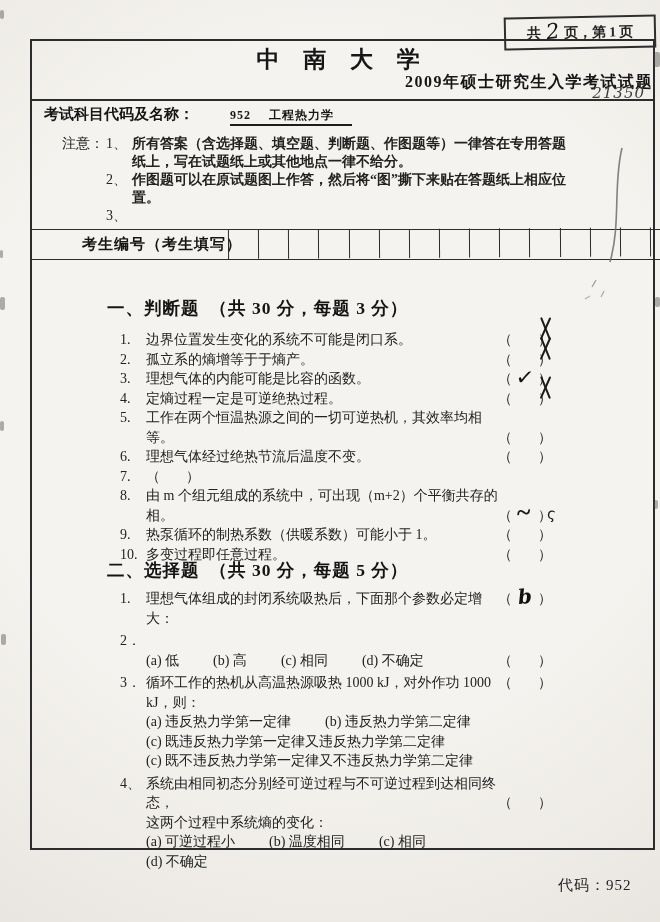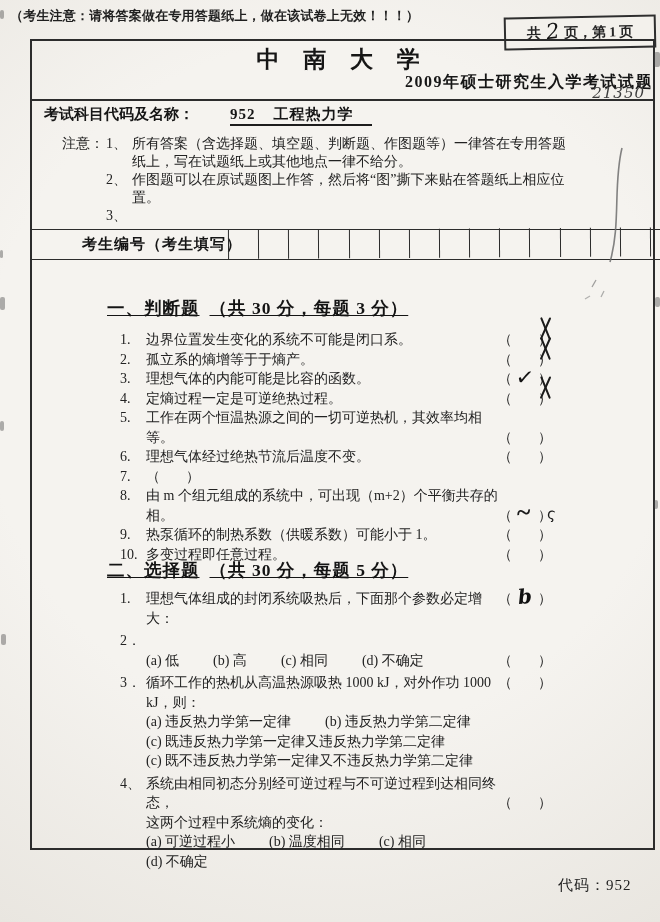--- a/index.html
+++ b/index.html
@@ -42,42 +42,42 @@
     font-size:23px;font-weight:700;letter-spacing:9px;color:#161616;}
   .m-subtitle{position:absolute;top:31px;left:0;width:100%;text-align:right;
     font-size:16px;font-weight:700;letter-spacing:1.5px;color:#161616;}
   .m-serial{position:absolute;top:43px;right:8px;
     font-size:15px;font-style:italic;letter-spacing:1px;color:#3d3d3d;
     font-family:"DejaVu Serif",serif;}
   .m-line{position:absolute;left:0;width:100%;height:0;border-top:2px solid #2c2c2c;}
   .line1{top:58px;}
   .m-subject{position:absolute;top:64px;left:12px;font-size:15px;font-weight:700;color:#161616;}
   .m-subject .subj-value{
-    margin-left:36px;font-size:15px;letter-spacing:1px;
+    margin-left:36px;font-size:12px;letter-spacing:1px;
     border-bottom:2px solid #1d1d1d;padding:0 18px 2px 0;
   }
   .m-subject .subj-code{margin-right:18px;}
   
   .m-notes{position:absolute;top:94px;left:30px;width:560px;
     font-size:14px;line-height:18px;color:#222;}
   .note-row{display:flex;}
   .note-label{width:44px;flex:none;}
   .note-num{width:26px;flex:none;}
-  .note-text{width:436px;}
+  .note-text{width:436px;font-weight:bold;}
   
   .m-candidate{position:absolute;top:188px;left:0;width:100%;height:29px;
     border-top:1.5px solid #2c2c2c;border-bottom:1.5px solid #2c2c2c;
     display:flex;align-items:center;padding-left:28px;}
   .cand-label{font-size:15px;font-weight:700;margin-left:22px;letter-spacing:1px;color:#161616;}
   .id-boxes{position:absolute;left:196px;top:0;right:0;bottom:0;
     display:flex;border-left:1.5px solid #2c2c2c;transform:rotate(-.35deg);transform-origin:left center;}
   .id-box{flex:1;border-right:1px solid #2c2c2c;}
   
   .sec-heading{position:absolute;left:75px;font-size:17.5px;font-weight:700;
-    letter-spacing:1px;color:#141414;white-space:nowrap;text-decoration:underline;}
+    letter-spacing:1px;color:#141414;white-space:nowrap;}
   .sec1-h{top:255px;}
   .sec2-h{top:517px;}
   .sec-heading .score{margin-left:10px;}
   .q-list{position:absolute;left:88px;width:432px;font-size:14px;line-height:19.5px;color:#222;}
   .judge-list{top:289px;}
   .choice-list{top:548px;}
   
   .jq-row{display:flex;align-items:flex-end;}
   .jq-num{width:26px;flex:none;align-self:flex-start;}
   .jq-text{flex:1;white-space:pre-line;}
@@ -111,21 +111,20 @@
   .footer-code{position:absolute;left:558px;top:876px;font-size:15px;color:#1f1f1f;letter-spacing:1px;}
   
   .smudge{position:absolute;background:#4a4a4a;opacity:.42;border-radius:2px;filter:blur(.7px);}
   .stray-svg{position:absolute;left:0;top:0;pointer-events:none;}
 </style>
 </head>
 <body>
 
 <div class="page">
 
-  <div class="top-notice">（考生注意：请将答案做在专用答题纸上，做在该试卷上无效！！！）</div>
 
   <div class="page-box">
     <span>共</span>
     <span class="hw-2">2</span>
     <span>页，第</span>
     <span>1</span>
     <span>页</span>
   </div>
 
   <div class="main-box">

